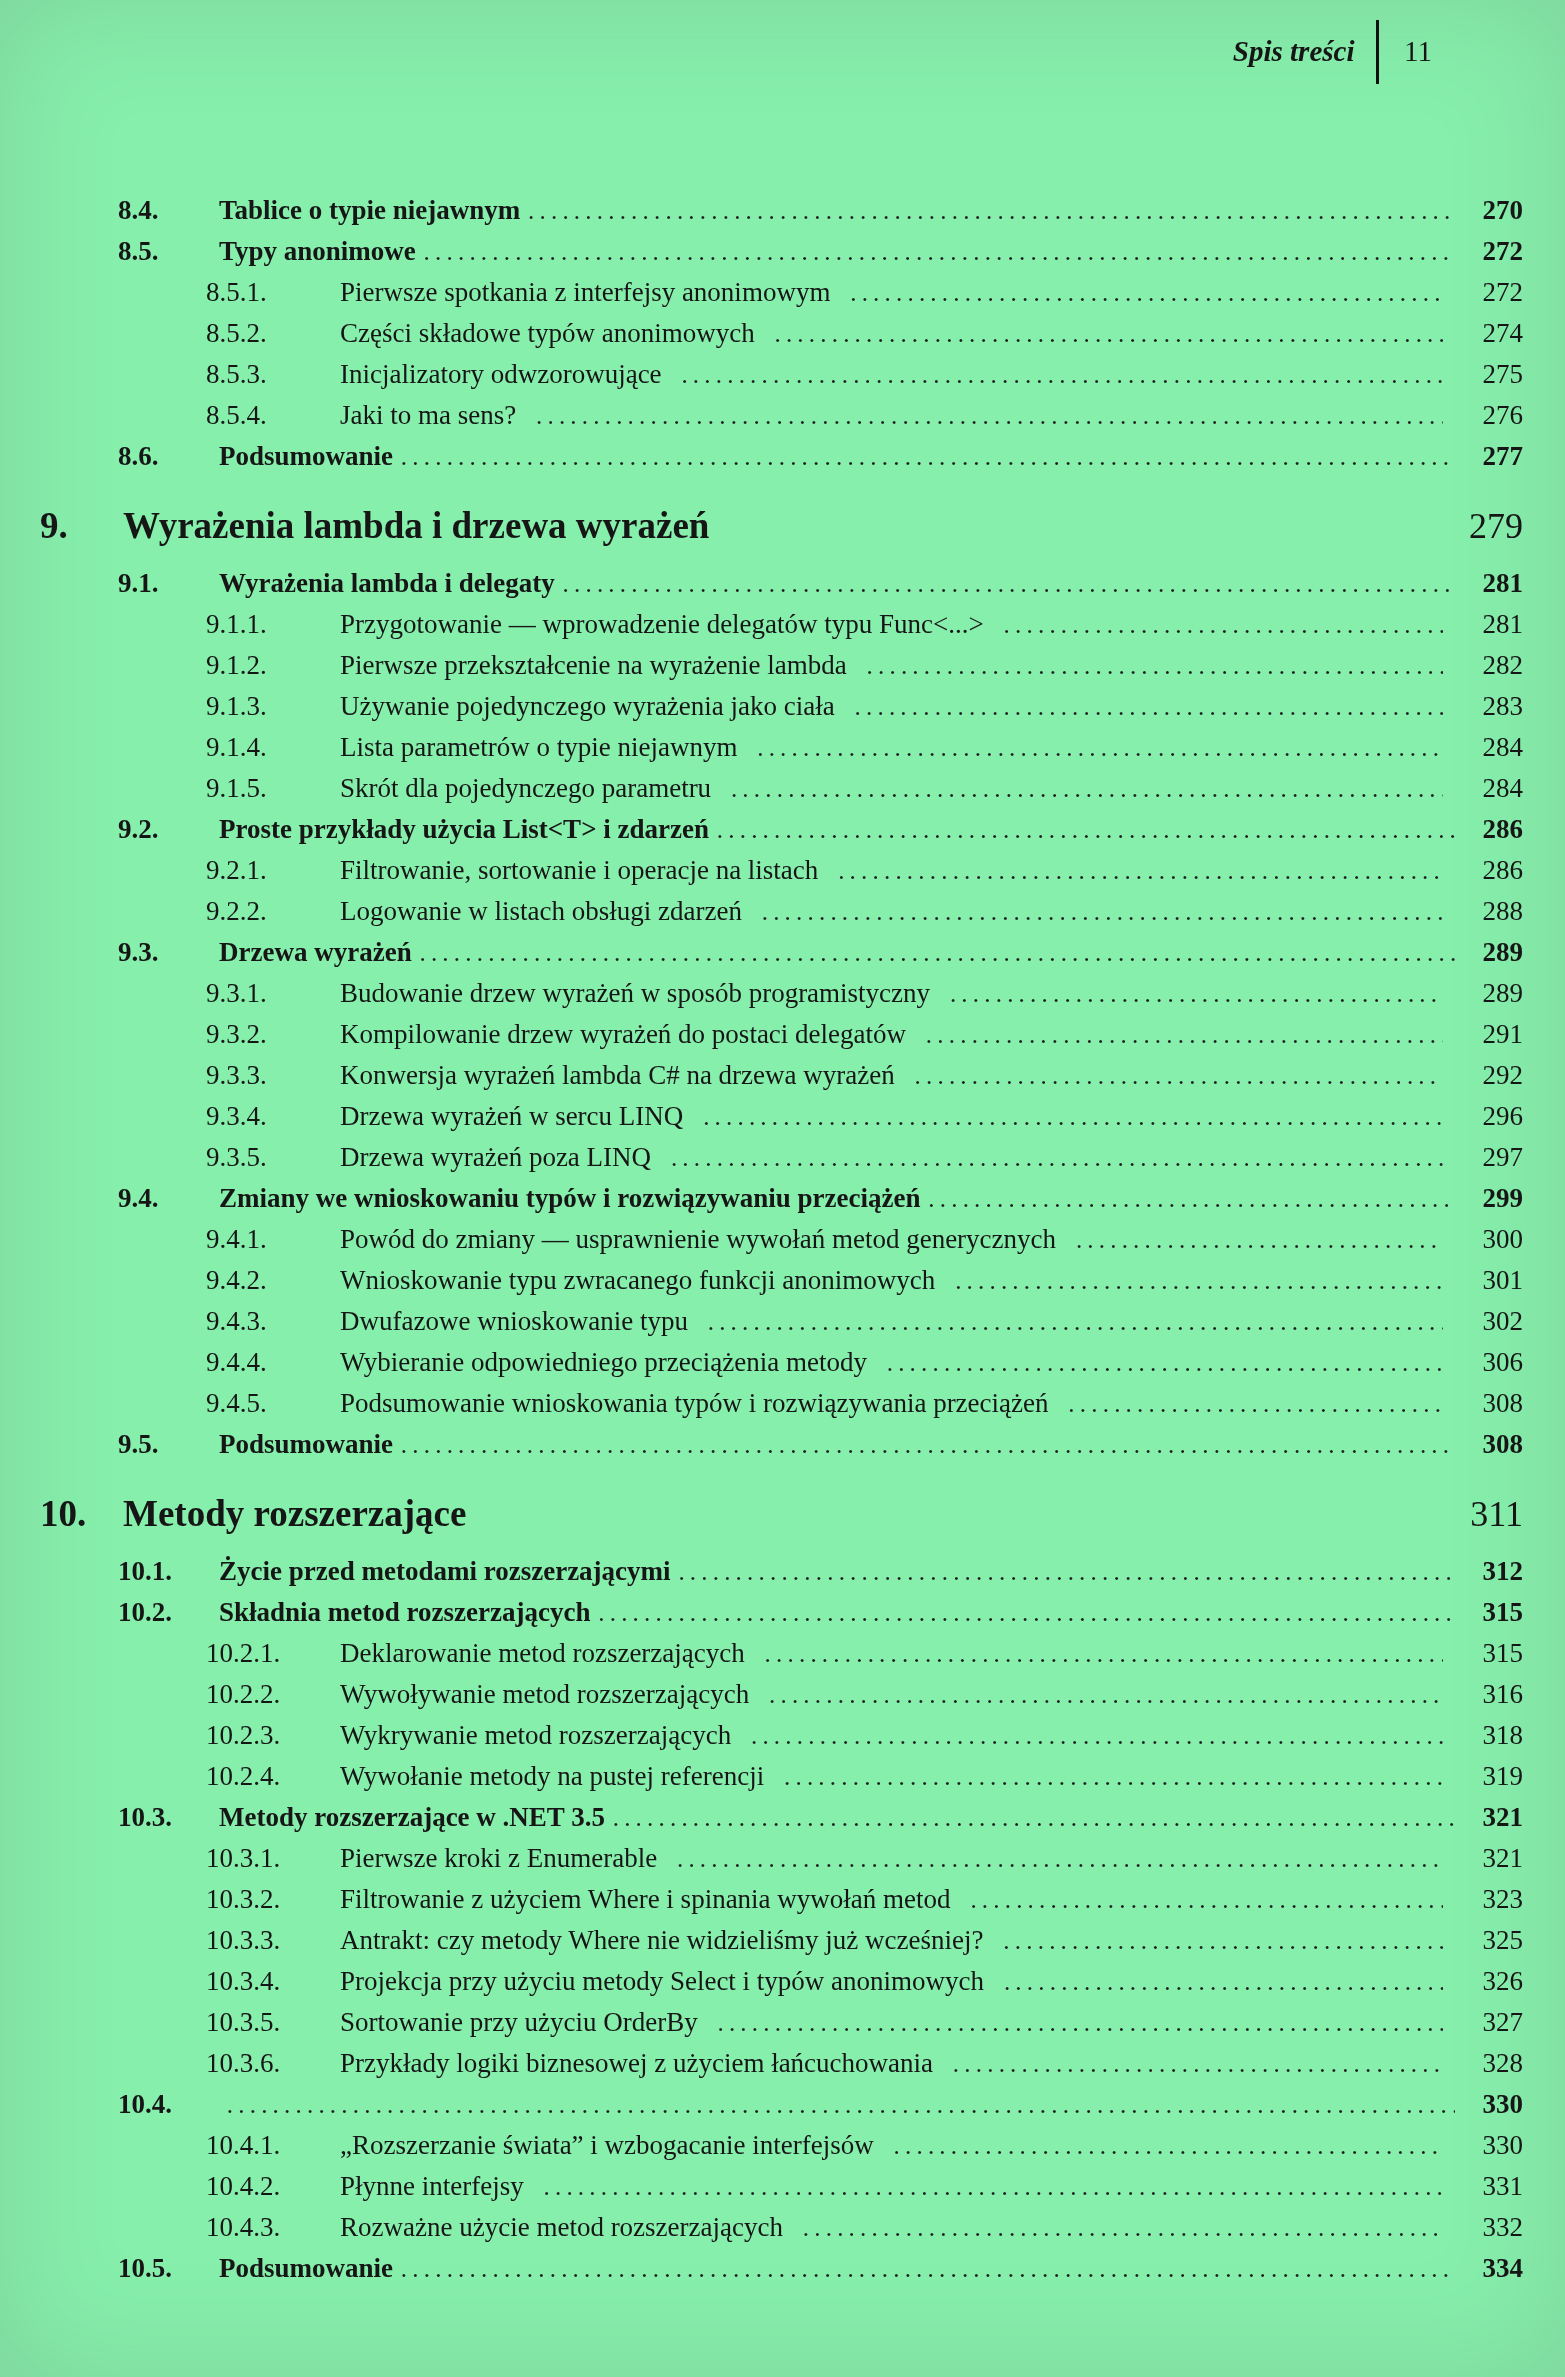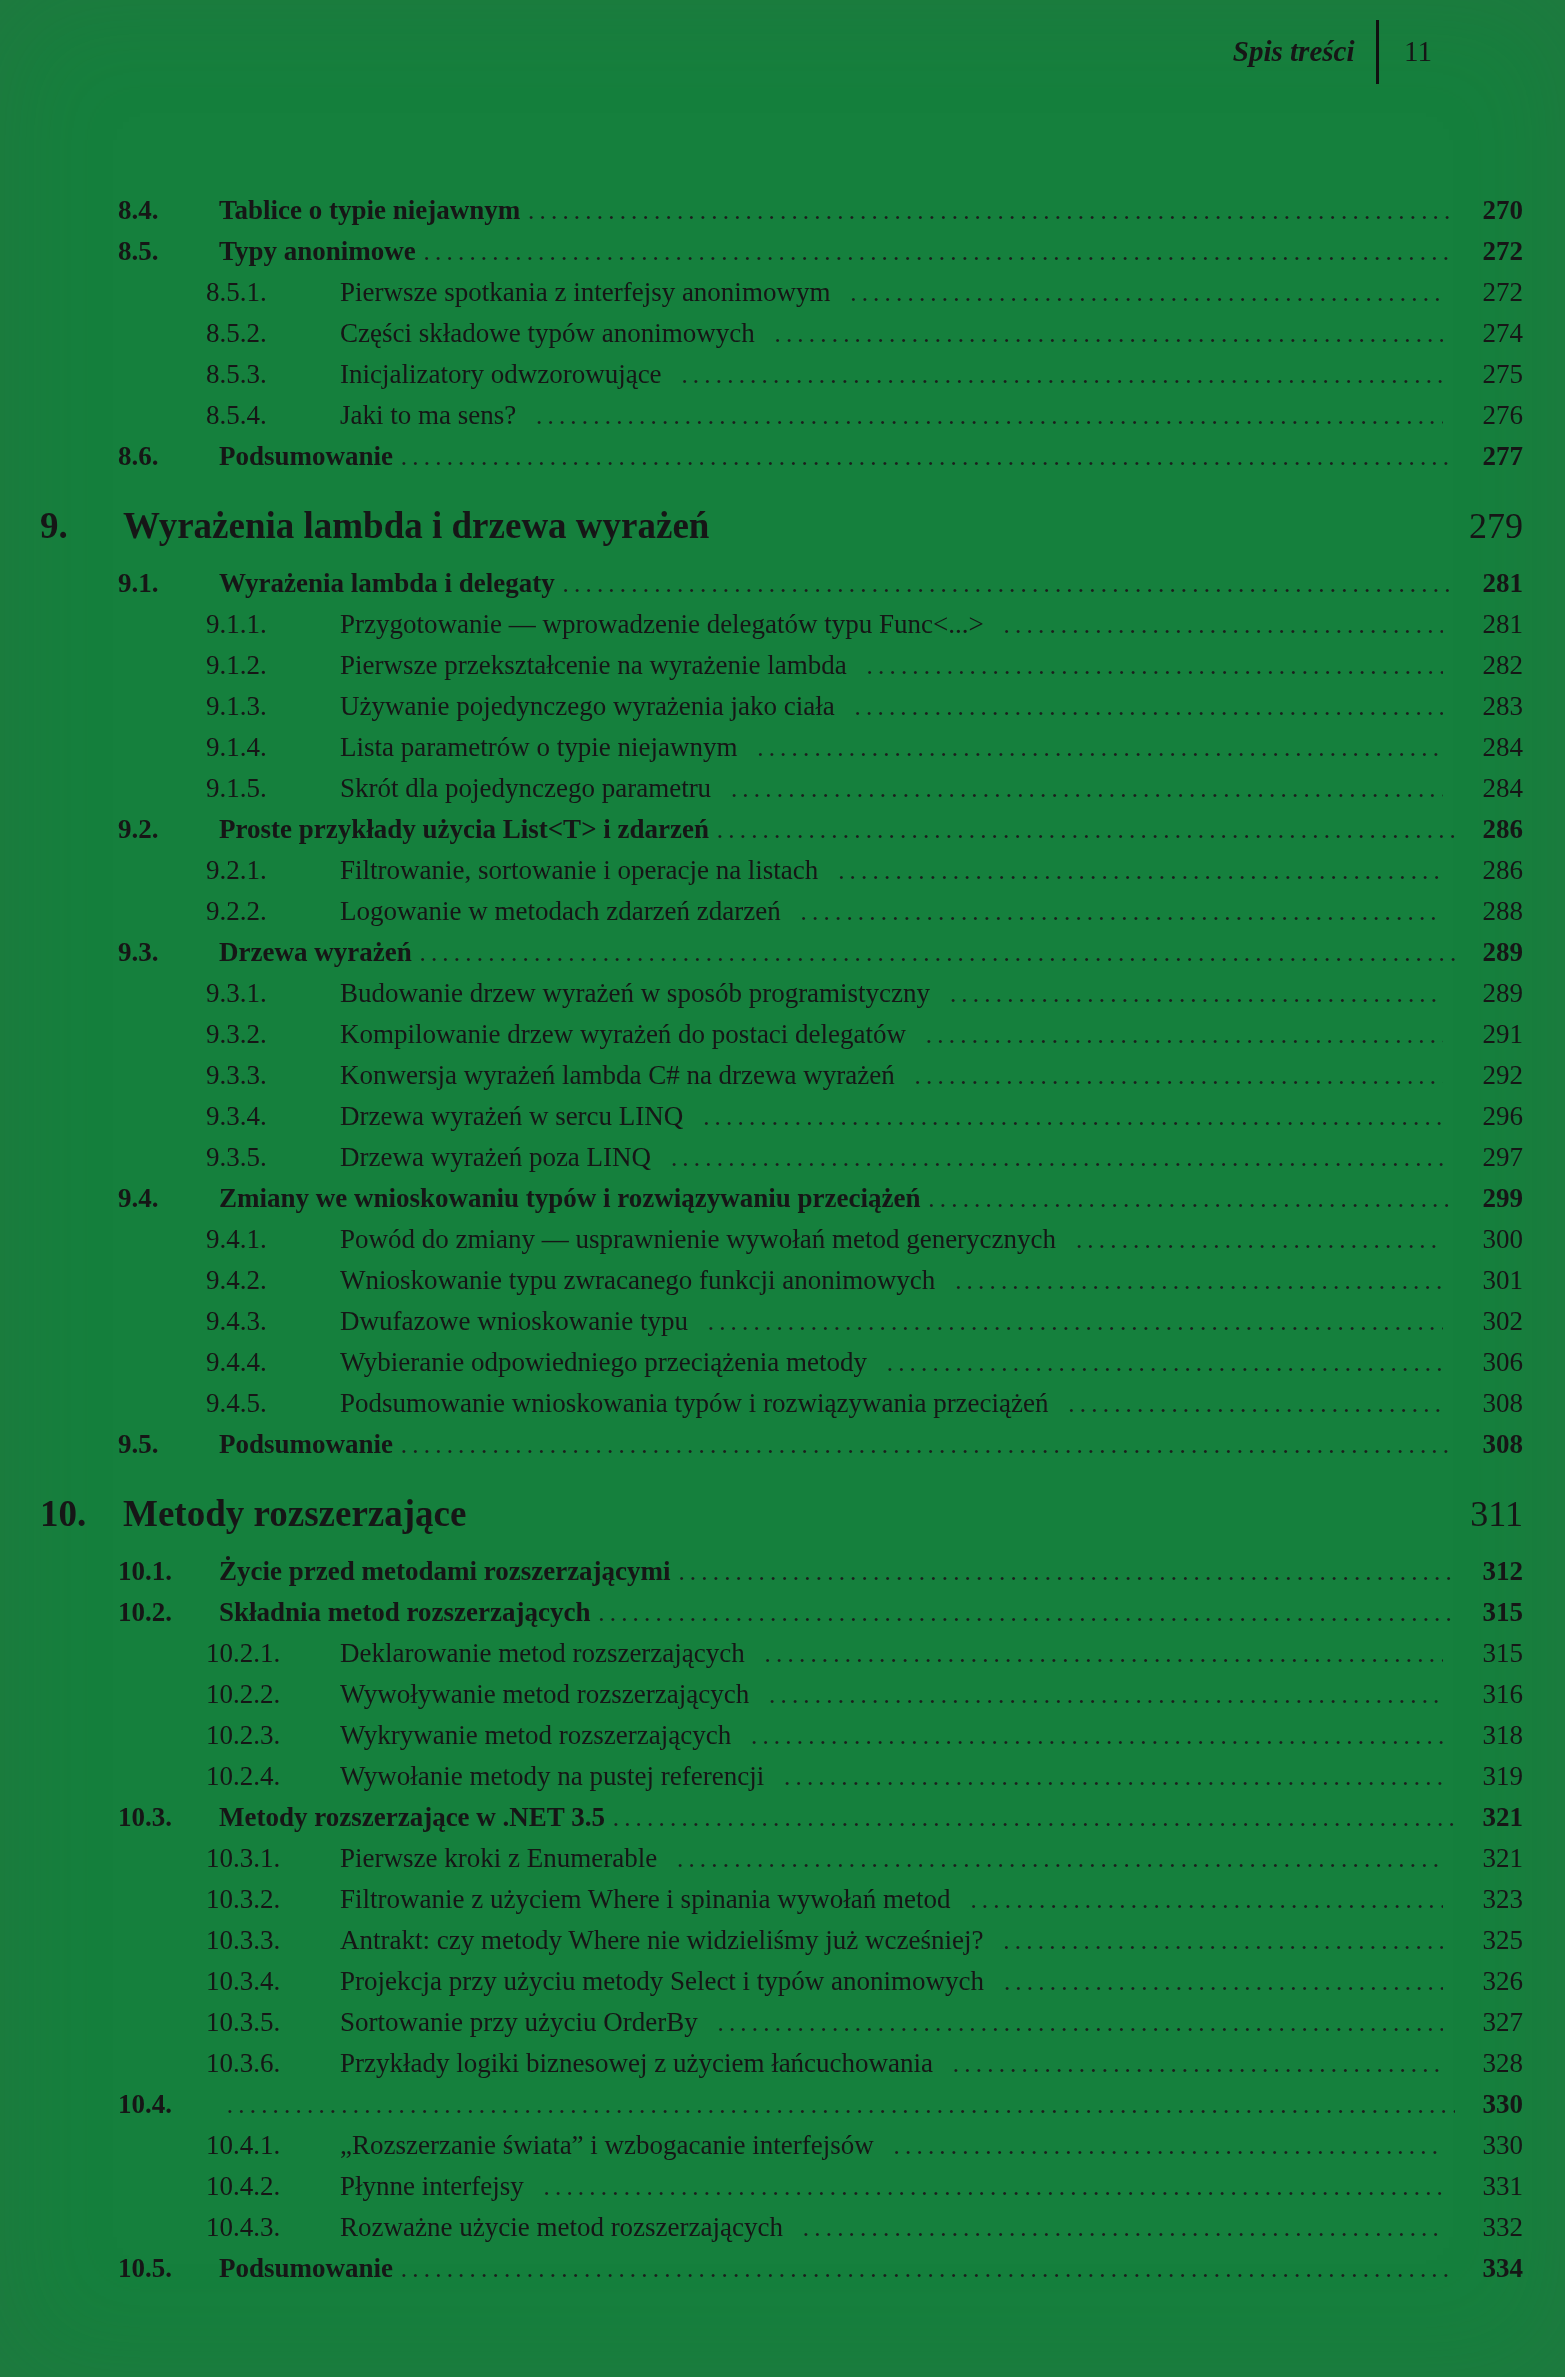--- a/index.html
+++ b/index.html
@@ -11,21 +11,21 @@
     height: 2377px;
     position: relative;
     background: #fbfaf7;
     color: #161616;
     font-family: "Liberation Serif", serif;
     overflow: hidden;
   }
   .page {
     position: absolute;
     inset: 0;
-    background: #15803d;
+    background: #86efac;
     box-shadow: inset 0 0 117px rgba(90, 85, 80, 0.18);
   }
 
   
   .running-header {
     position: absolute;
     top: 19.5px;
     right: 134px;
     display: flex;
     align-items: center;
@@ -216,21 +216,21 @@
         <span class="pagenum">286</span>
       </div>
       <div class="row subsection">
         <span class="num">9.2.1.</span>
         <span class="title">Filtrowanie, sortowanie i operacje na listach</span>
         <span class="dots"></span>
         <span class="pagenum">286</span>
       </div>
       <div class="row subsection">
         <span class="num">9.2.2.</span>
-        <span class="title">Logowanie w metodach zdarzeń zdarzeń</span>
+        <span class="title">Logowanie w listach obsługi zdarzeń</span>
         <span class="dots"></span>
         <span class="pagenum">288</span>
       </div>
       <div class="row section">
         <span class="num">9.3.</span>
         <span class="title">Drzewa wyrażeń</span>
         <span class="dots"></span>
         <span class="pagenum">289</span>
       </div>
       <div class="row subsection">

